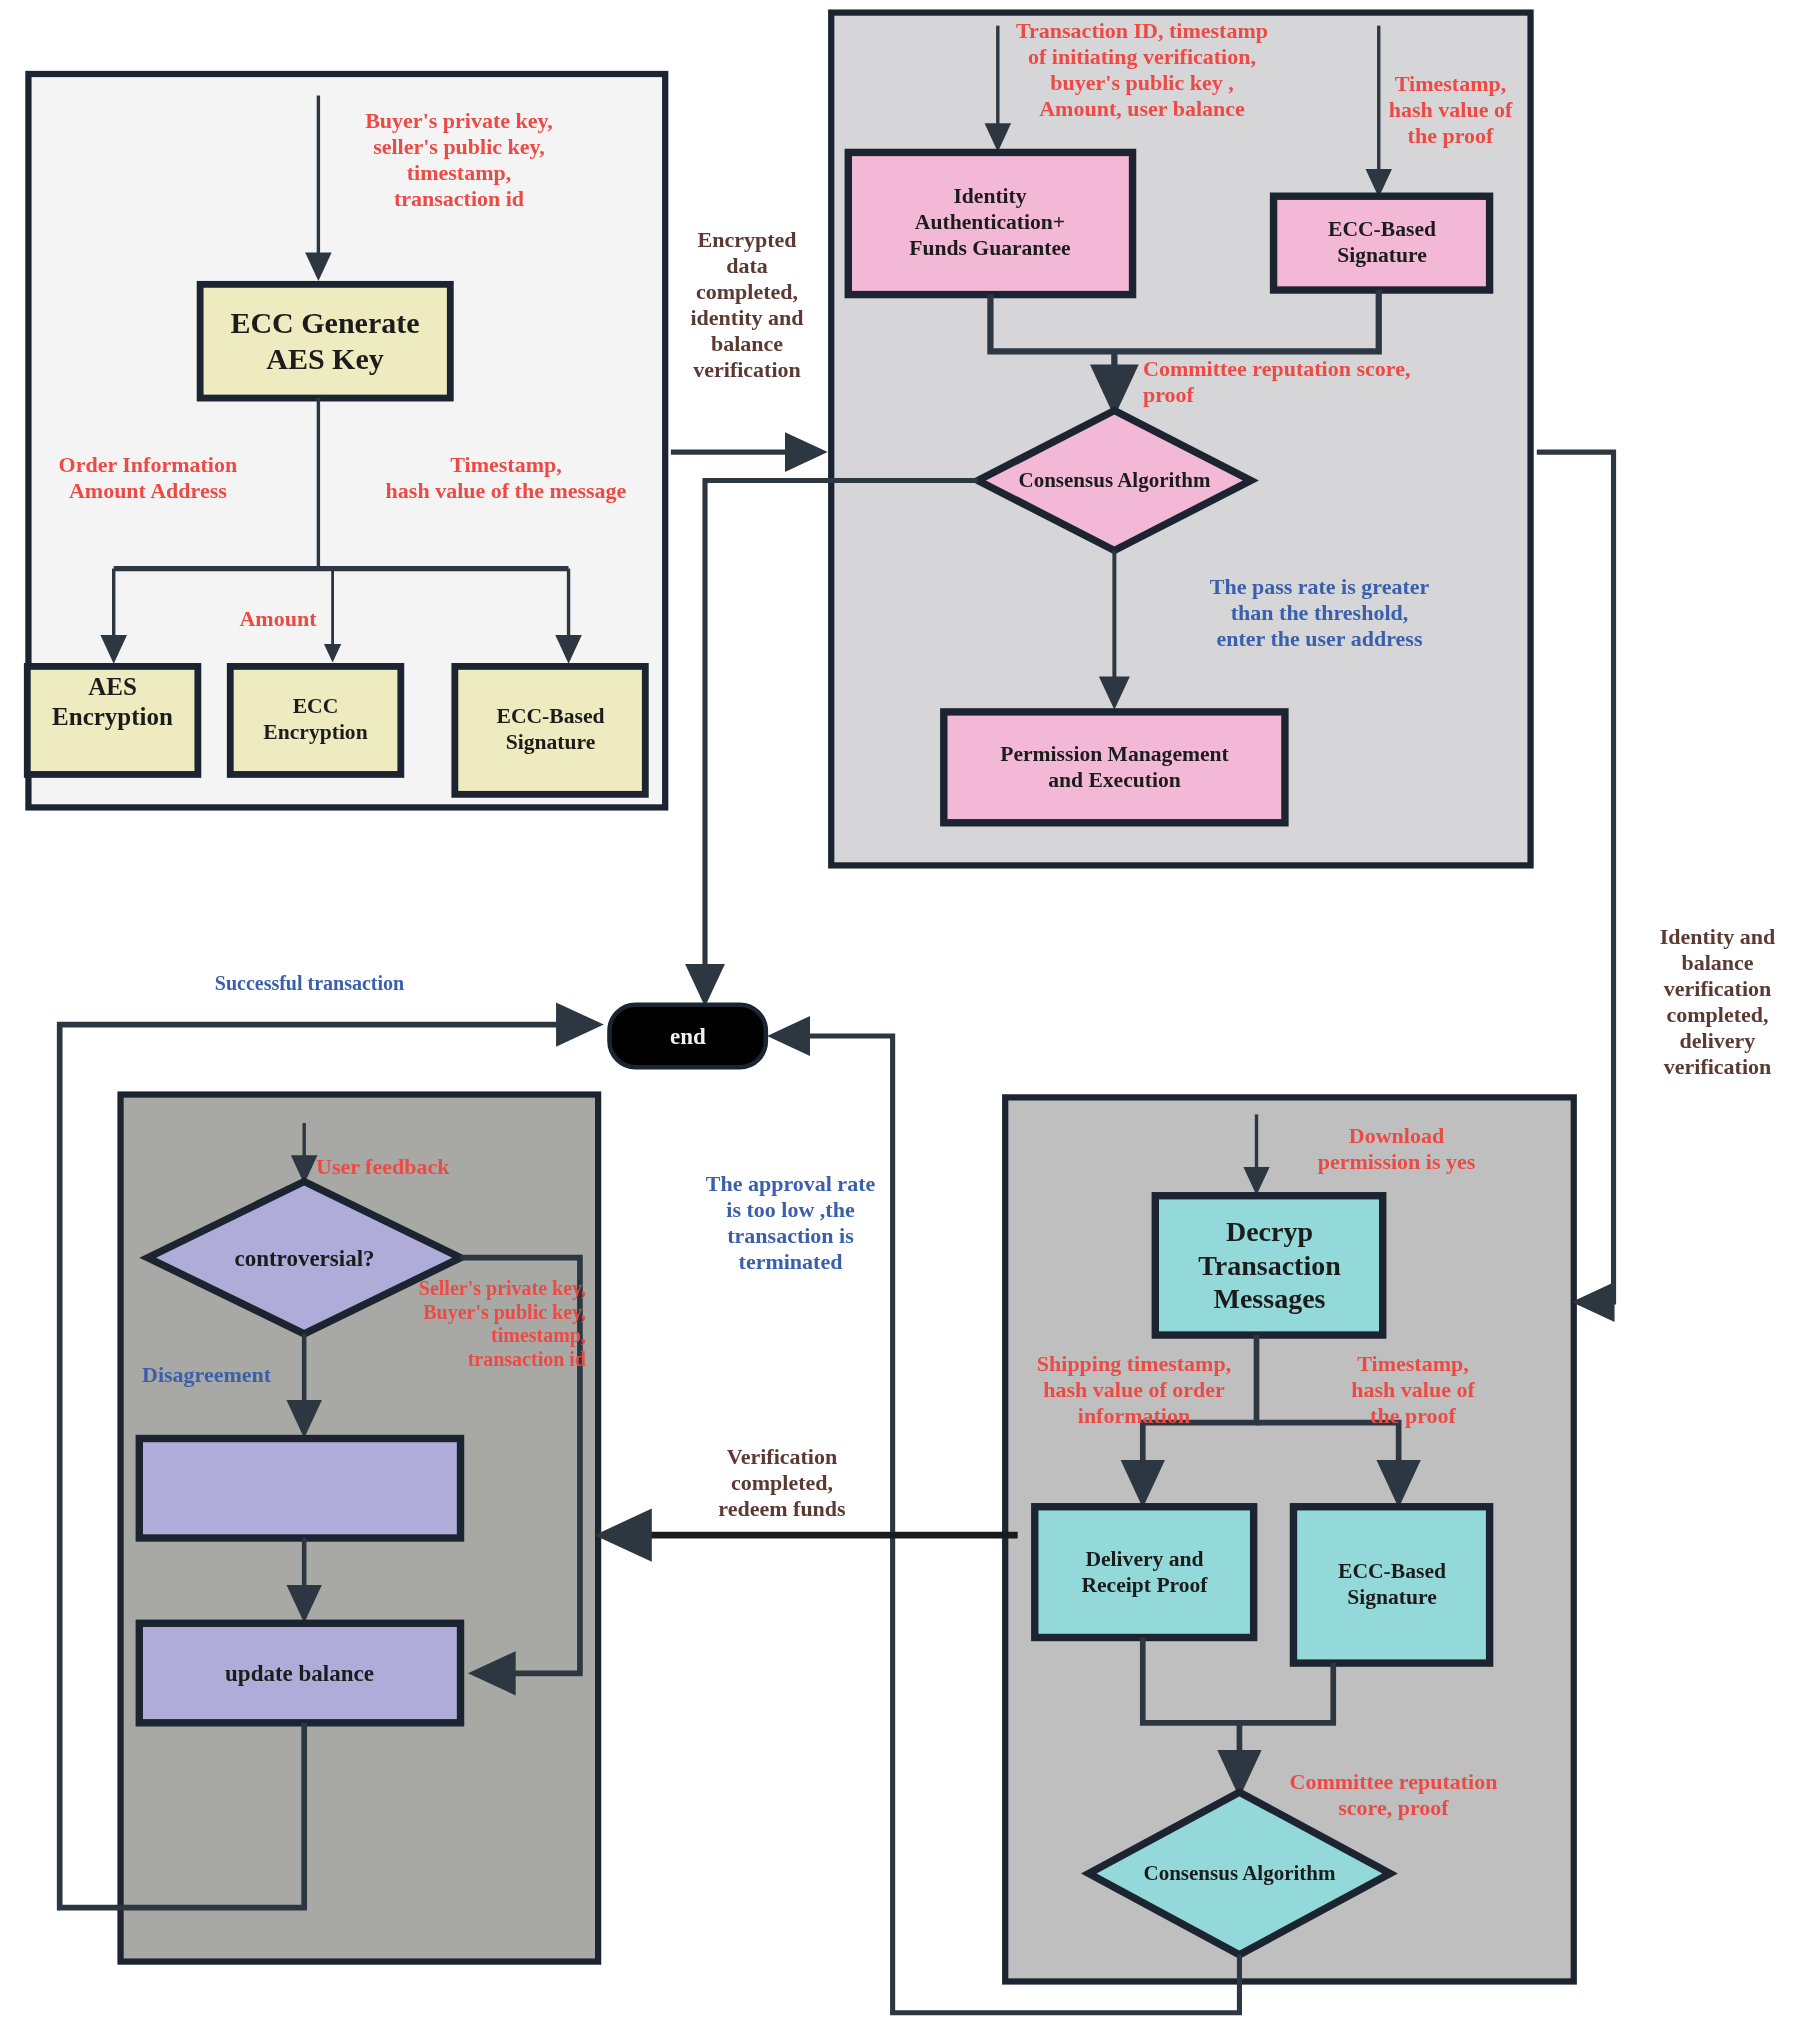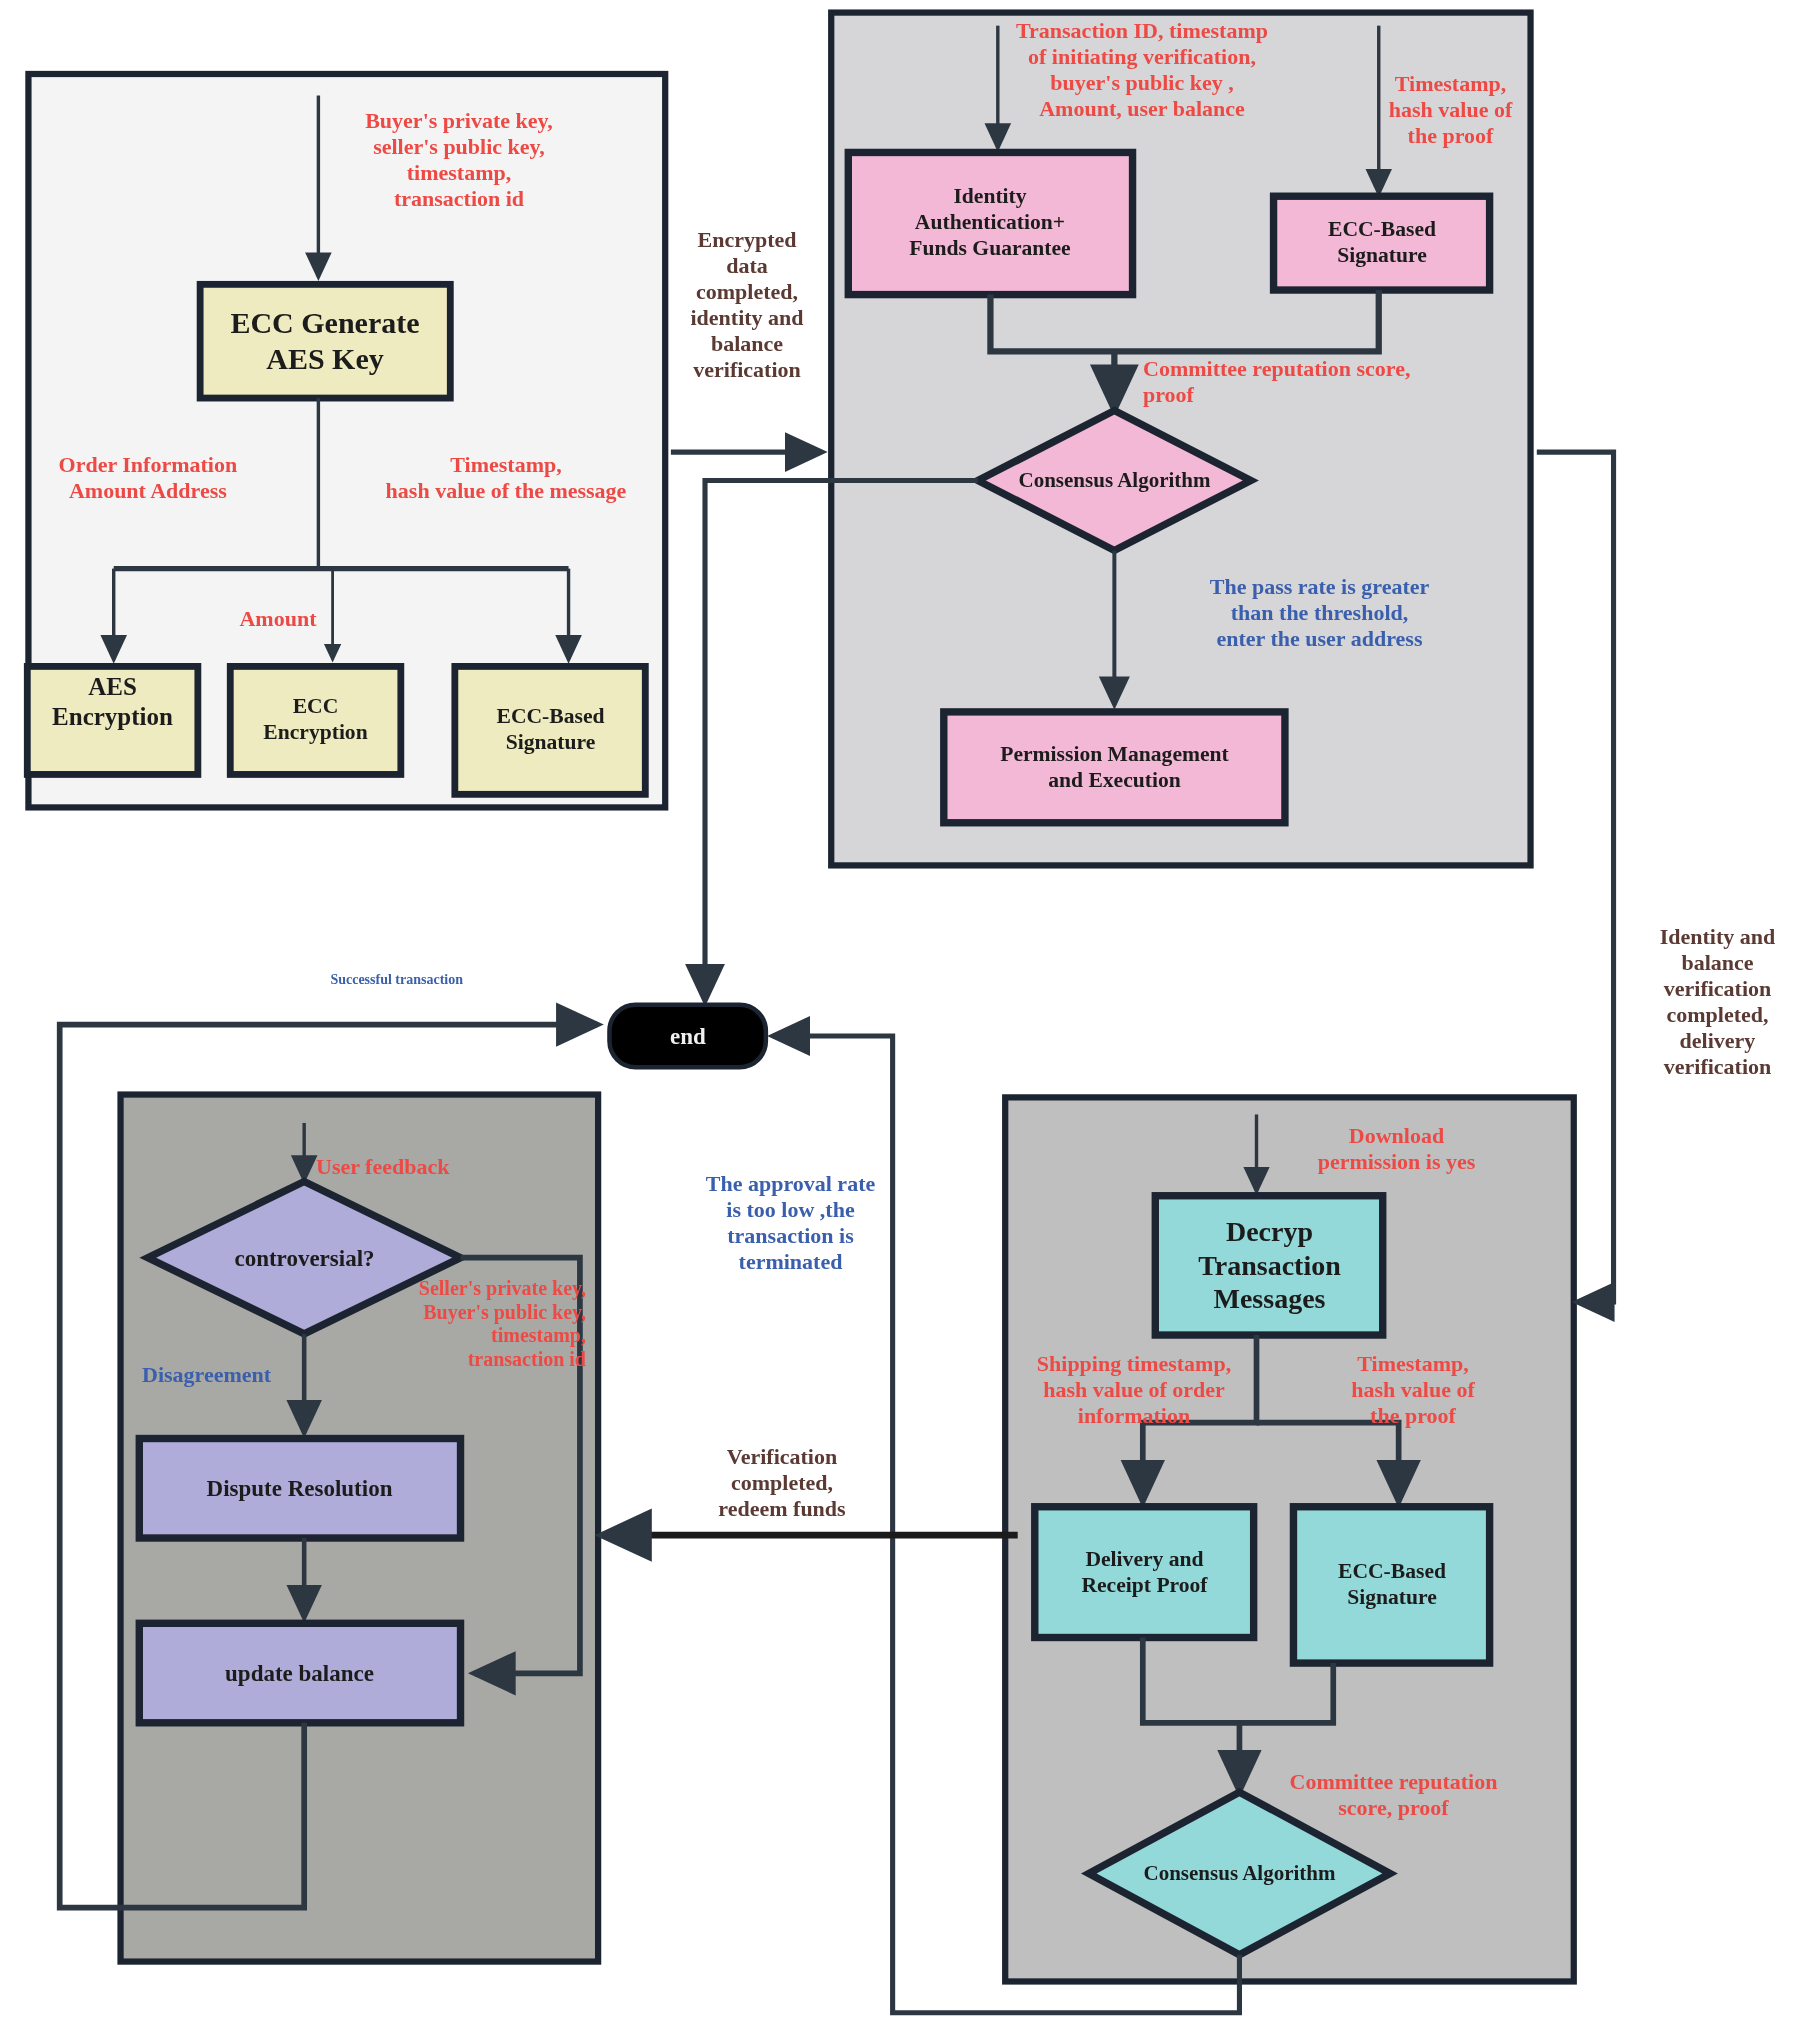--- a/index.html
+++ b/index.html
@@ -111,21 +111,20 @@
 Funds Guarantee</div>
   <div class="node-text" style="left:1274px;top:196px;width:216px;height:94px;font-size:21.6px;">ECC-Based
 Signature</div>
   <div class="node-text" style="left:978px;top:458px;width:273px;height:45px;font-size:21px;">Consensus Algorithm</div>
   <div class="node-text" style="left:944px;top:712px;width:341px;height:111px;font-size:21.6px;">Permission Management
 and Execution</div>
 
   <div class="node-text white" style="left:610px;top:1005px;width:156px;height:63px;font-size:23px;">end</div>
 
   <div class="node-text" style="left:171px;top:1237px;width:267px;height:43px;font-size:23px;">controversial?</div>
-  <div class="node-text" style="left:139px;top:1439px;width:321px;height:100px;font-size:23px;">Dispute Resolution</div>
   <div class="node-text" style="left:139px;top:1624px;width:321px;height:100px;font-size:23px;">update balance</div>
 
   <div class="node-text" style="left:1156px;top:1196px;width:227px;height:139px;font-size:28px;">Decryp
 Transaction
 Messages</div>
   <div class="node-text" style="left:1035px;top:1507px;width:219px;height:131px;font-size:21.6px;">Delivery and
 Receipt Proof</div>
   <div class="node-text" style="left:1294px;top:1507px;width:196px;height:156px;font-size:21.6px;">ECC-Based
 Signature</div>
   <div class="node-text" style="left:1100px;top:1851px;width:279px;height:45px;font-size:21px;">Consensus Algorithm</div>
@@ -167,21 +166,21 @@
 enter the user address</div>
 
 
   <div class="lbl brown" style="left:1632px;top:924px;width:171px;font-size:22px;">Identity and
 balance
 verification
 completed,
 delivery
 verification</div>
 
-  <div class="lbl blue" style="left:156px;top:972px;width:307px;font-size:14px;text-align:right;">Successful transaction</div>
+  <div class="lbl blue" style="left:156px;top:972px;width:307px;font-size:20px;">Successful transaction</div>
 
   <div class="lbl blue" style="left:671px;top:1171px;width:239px;font-size:22px;">The approval rate
 is too low ,the
 transaction is
 terminated</div>
 
   <div class="lbl red" style="left:316px;top:1154px;width:199px;font-size:22px;text-align:left;">User feedback</div>
 
   <div class="lbl blue" style="left:142px;top:1362px;width:182px;font-size:22px;text-align:left;">Disagreement</div>
 

